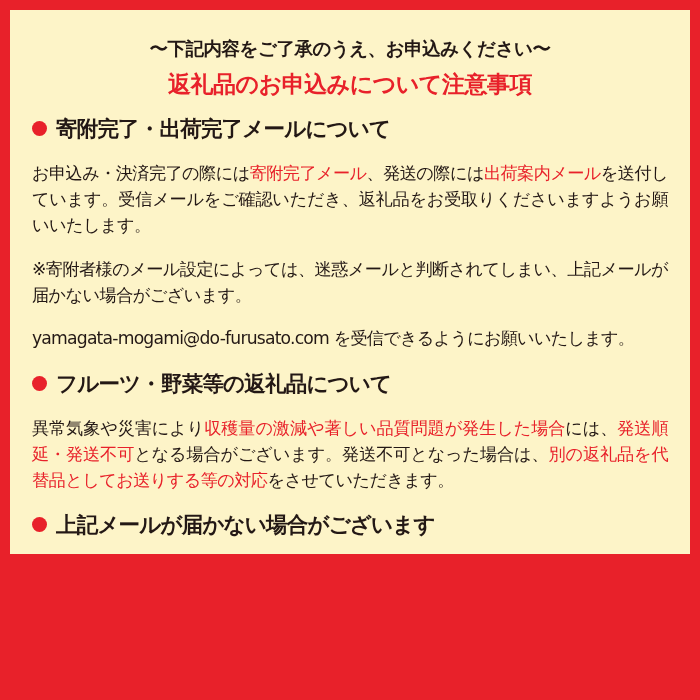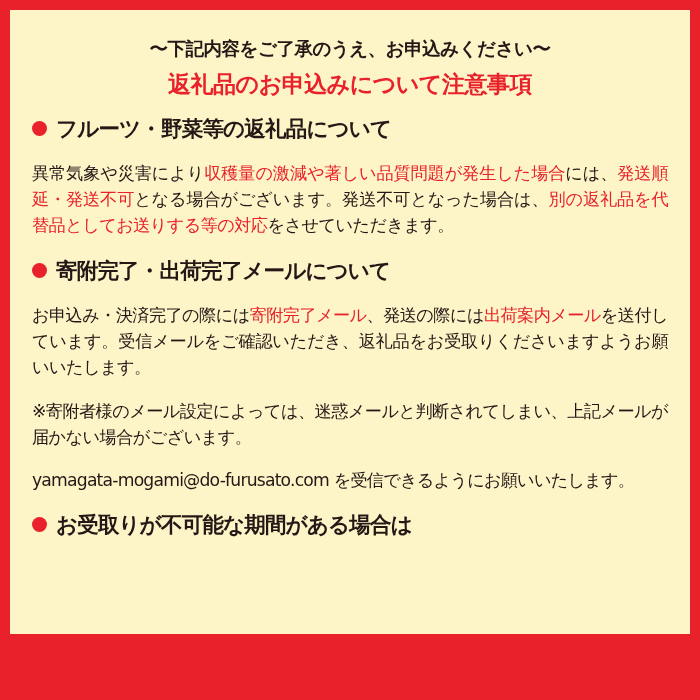--- a/index.html
+++ b/index.html
@@ -11,21 +11,21 @@
     height: 700px;
     background: #e8212a;
     font-family: "DejaVu Sans", "Liberation Sans", sans-serif;
     overflow: hidden;
   }
   .poster {
     position: absolute;
     left: 10px;
     top: 10px;
     width: 680px;
-    height: 624px;
+    height: 544px;
     background: #fdf4c8;
     box-sizing: border-box;
     padding: 26px 22px 0 22px;
   }
   .lede {
     text-align: center;
     font-size: 18.5px;
     font-weight: bold;
     color: #231815;
     letter-spacing: -0.5px;
@@ -96,38 +96,38 @@
 </style>
 </head>
 <body>
 
 <div class="poster">
 
   <p class="lede">〜下記内容をご了承のうえ、お申込みください〜</p>
 
   <h1 class="headline">返礼品のお申込みについて注意事項</h1>
 
-  <div class="section s1">
-    <div class="sec-head">
-      <span class="bullet"></span>
-      <span class="sec-title">フルーツ・野菜等の返礼品について</span>
-    </div>
-    <p class="body-text"><span>異常気象や災害により</span><span class="rd">収穫量の激減や著しい品質問題が発生した場合</span><span>には、</span><span class="rd">発送順延・発送不可</span><span>となる場合がございます。発送不可となった場合は、</span><span class="rd">別の返礼品を代替品としてお送りする等の対応</span><span>をさせていただきます。</span></p>
-  </div>
-
   <div class="section s2">
     <div class="sec-head">
       <span class="bullet"></span>
       <span class="sec-title">寄附完了・出荷完了メールについて</span>
     </div>
     <p class="body-text"><span>お申込み・決済完了の際には</span><span class="rd">寄附完了メール</span><span>、発送の際には</span><span class="rd">出荷案内メール</span><span>を送付しています。受信メールをご確認いただき、返礼品をお受取りくださいますようお願いいたします。</span></p>
     <p class="note">※寄附者様のメール設定によっては、迷惑メールと判断されてしまい、上記メールが届かない場合がございます。</p>
     <p class="mail">yamagata-mogami@do-furusato.com を受信できるようにお願いいたします。</p>
   </div>
 
+  <div class="section s1">
+    <div class="sec-head">
+      <span class="bullet"></span>
+      <span class="sec-title">フルーツ・野菜等の返礼品について</span>
+    </div>
+    <p class="body-text"><span>異常気象や災害により</span><span class="rd">収穫量の激減や著しい品質問題が発生した場合</span><span>には、</span><span class="rd">発送順延・発送不可</span><span>となる場合がございます。発送不可となった場合は、</span><span class="rd">別の返礼品を代替品としてお送りする等の対応</span><span>をさせていただきます。</span></p>
+  </div>
+
   <div class="section s3">
     <div class="sec-head">
       <span class="bullet"></span>
-      <span class="sec-title">お受取りが不可能な期間がある場合は</span>
+      <span class="sec-title">上記メールが届かない場合がございます</span>
     </div>
   </div>
 
 </div>
 
 </body></html>

